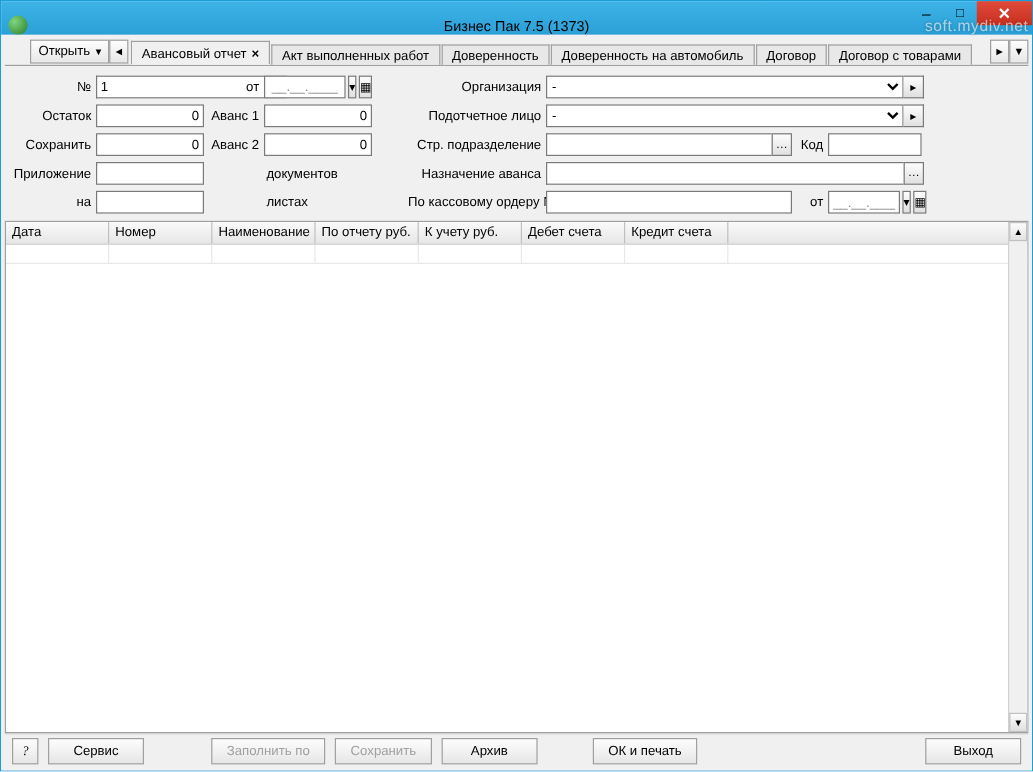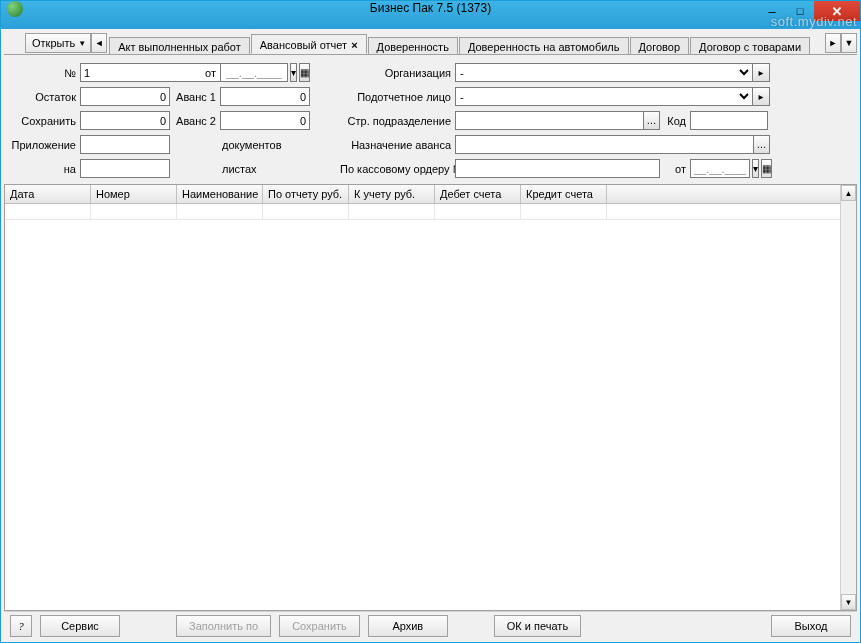--- a/index.html
+++ b/index.html
@@ -16,21 +16,21 @@
   height: 643px;
   border: 1px solid #1a9ed8;
   background: #f0f0f0;
   display: flex;
   flex-direction: column;
 }
 .titlebar {
   height: 28px;
   background: linear-gradient(#3db3e6, #2aa0d8);
   display: flex;
-  align-items: flex-start;
+  align-items: flex-end;
   position: relative;
   color: #000;
 }
 .titlebar-icon {
   width: 16px; height: 16px;
   margin: 0 6px;
   border-radius: 50%;
   background: radial-gradient(circle at 5px 5px, #7ed67e, #2a7a2a);
 }
 .titlebar-title {
@@ -273,22 +273,22 @@
   <div class="watermark">soft.mydiv.net</div>
 
   <div class="client">
     <div class="tabbar">
       <div class="btn-open">
         <span>Открыть</span>
         <span class="dd">▼</span>
       </div>
       <div class="tab-nav">◄</div>
       <div class="tabs" id="tabs">
+          <div class="tab active">Авансовый отчет<span class="x">×</span></div>
           <div class="tab">Акт выполненных работ</div>
-          <div class="tab active">Авансовый отчет<span class="x">×</span></div>
           <div class="tab">Доверенность</div>
           <div class="tab">Доверенность на автомобиль</div>
           <div class="tab">Договор</div>
           <div class="tab">Договор с товарами</div>
         </div>
       <div class="tab-nav">►</div>
       <div class="tab-nav">▼</div>
     </div>
 
     <div class="form-area">

